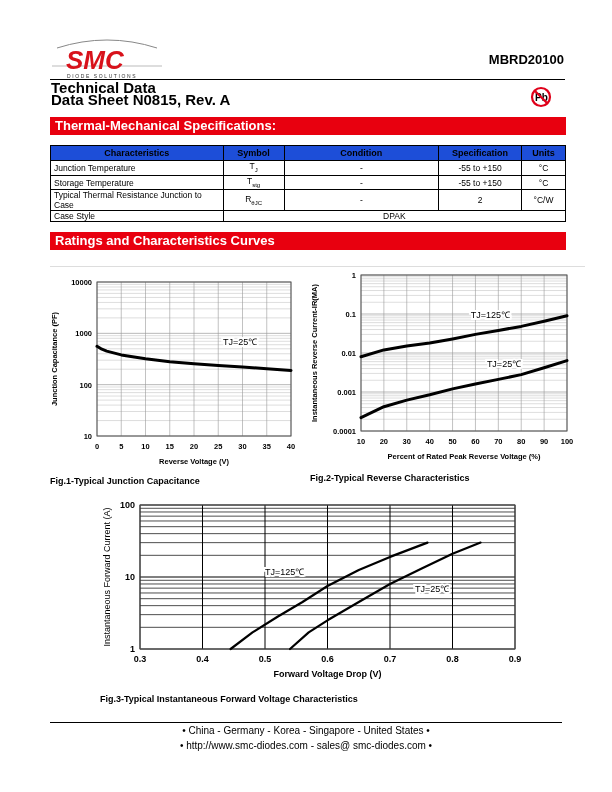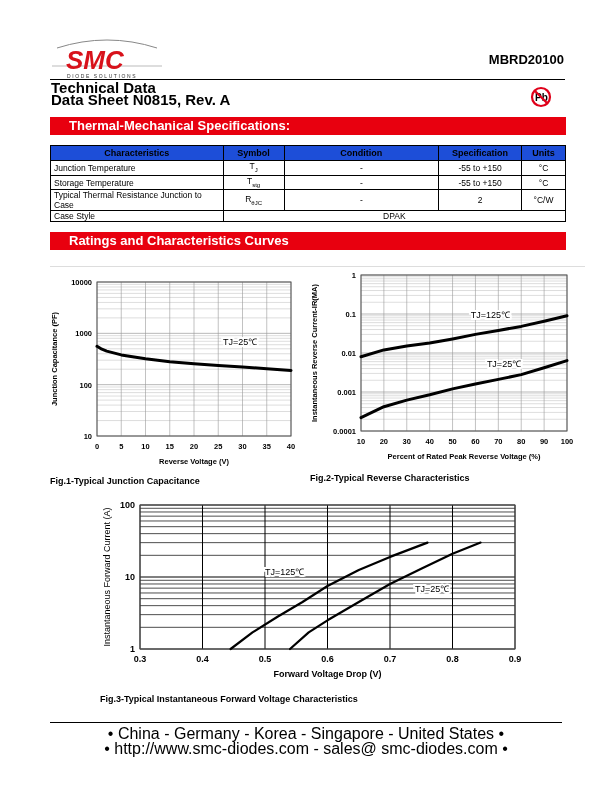--- a/index.html
+++ b/index.html
@@ -4,28 +4,28 @@
 <style>
   html, body { margin: 0; padding: 0; background: #fff; }
   body { width: 612px; height: 792px; position: relative; font-family: "Liberation Sans", sans-serif; color: #000; overflow: hidden; }
   .abs { position: absolute; }
   .logo { left: 52px; top: 36px; width: 110px; height: 44px; }
   .part-no { right: 48px; top: 52px; font-weight: bold; font-size: 13px; }
   .hr { left: 50px; width: 515px; height: 1px; background: #000; }
   .tech { left: 51px; top: 82px; font-size: 15px; font-weight: bold; line-height: 12px; }
   .rohs { left: 485px; top: 87px; border: 1.5px solid #e0001a; color: #e0001a; font-weight: bold; font-size: 11px; padding: 0 17px; line-height: 14px; margin-top: 32px; }
   .pb { left: 530px; top: 86px; width: 22px; height: 22px; }
-  .section-bar { left: 50px; width: 516px; height: 18px; background: #e8000f; color: #fff; font-weight: bold; font-size: 13px; line-height: 18px; padding-left: 19px; box-sizing: border-box; }
+  .section-bar { left: 50px; width: 516px; height: 18px; background: #e8000f; color: #fff; font-weight: bold; font-size: 13px; line-height: 18px; padding-left: 5px; box-sizing: border-box; }
   table.spec { position: absolute; left: 50px; top: 145px; width: 516px; border-collapse: collapse; font-size: 8.5px; }
   table.spec th, table.spec td { border: 1px solid #000; padding: 0 3px; line-height: 10px; }
   table.spec th { background: #1d4ed8; font-size: 9px; height: 14px; }
   table.spec td.c { text-align: center; }
   .cap { font-size: 9px; font-weight: bold; }
   .footer-line { left: 50px; top: 722px; width: 512px; height: 1px; background: #000; }
-  .footer { left: 0; width: 612px; text-align: center; font-size: 16px; }
+  .footer { left: 0; width: 612px; text-align: center; font-size: 10px; }
   svg text { font-family: "Liberation Sans", sans-serif; }
 </style>
 </head>
 <body>
 
 <svg class="abs logo" viewBox="0 0 110 44">
   <path d="M5 12 Q55 -4 105 12" stroke="#888" stroke-width="1" fill="none"></path>
   <line x1="0" y1="30" x2="110" y2="30" stroke="#aaa" stroke-width="0.8"></line>
   <text x="14" y="33" font-size="26" font-weight="bold" fill="#d8121b" font-style="italic">SMC</text>
   <text x="15" y="42" font-size="5" fill="#333" letter-spacing="1.6">DIODE SOLUTIONS</text>

